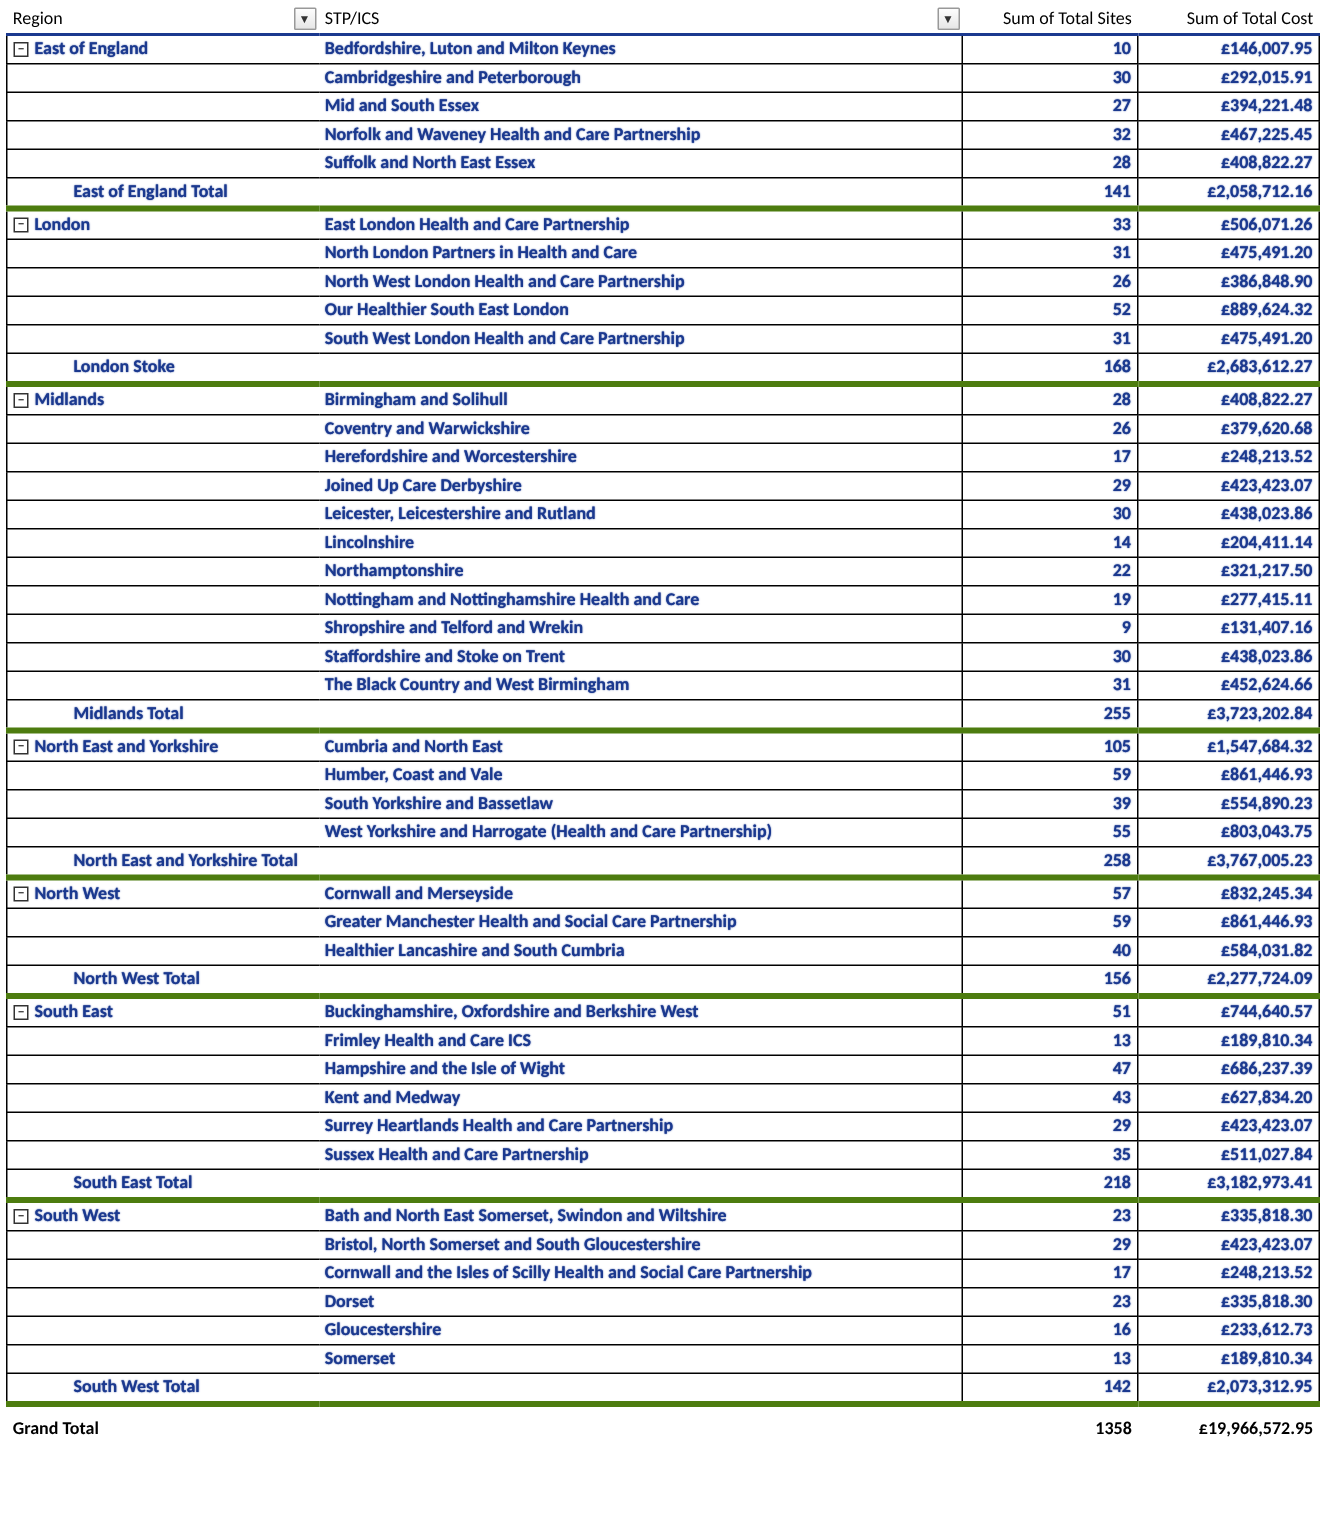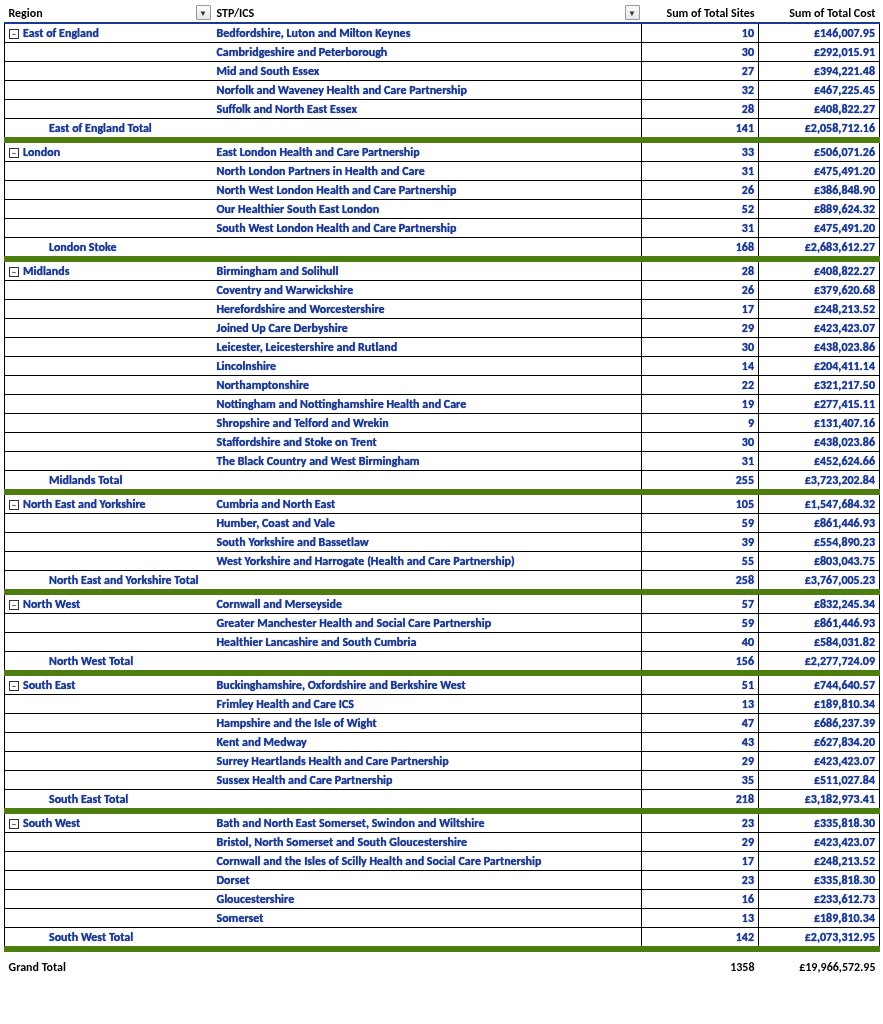--- a/index.html
+++ b/index.html
@@ -22,21 +22,21 @@
   col.cost { width: 121px; }
   th, td {
     padding: 2px 4px;
     text-align: left;
     height: 18px;
     line-height: 14px;
     overflow: hidden;
     white-space: nowrap;
   }
   thead th {
-    font-weight: bold;
+    font-weight: normal;
     background: #fff;
     border-bottom: 1px solid #000;
     position: relative;
   }
   thead th.filterable {
     padding-right: 20px;
   }
   .filter-btn {
     position: absolute;
     right: 2px;
@@ -64,21 +64,21 @@
     border-right: none;
     margin-left: 40px;
   }
   tbody tr.data-row td:nth-child(2) {
     border-left: none;
   }
   tbody tr.region-start td {
     border-top: 2px solid #1b398f;
   }
   tbody tr.subtotal td {
-    border-bottom: 6px solid #4d7c0f;
+    border-bottom: 4px solid #4d7c0f;
     padding-left: 44px;
   }
   .toggle-icon {
     display: inline-block;
     width: 10px;
     height: 10px;
     border: 1px solid #333;
     background: #fff;
     color: #333;
     font-size: 9px;

